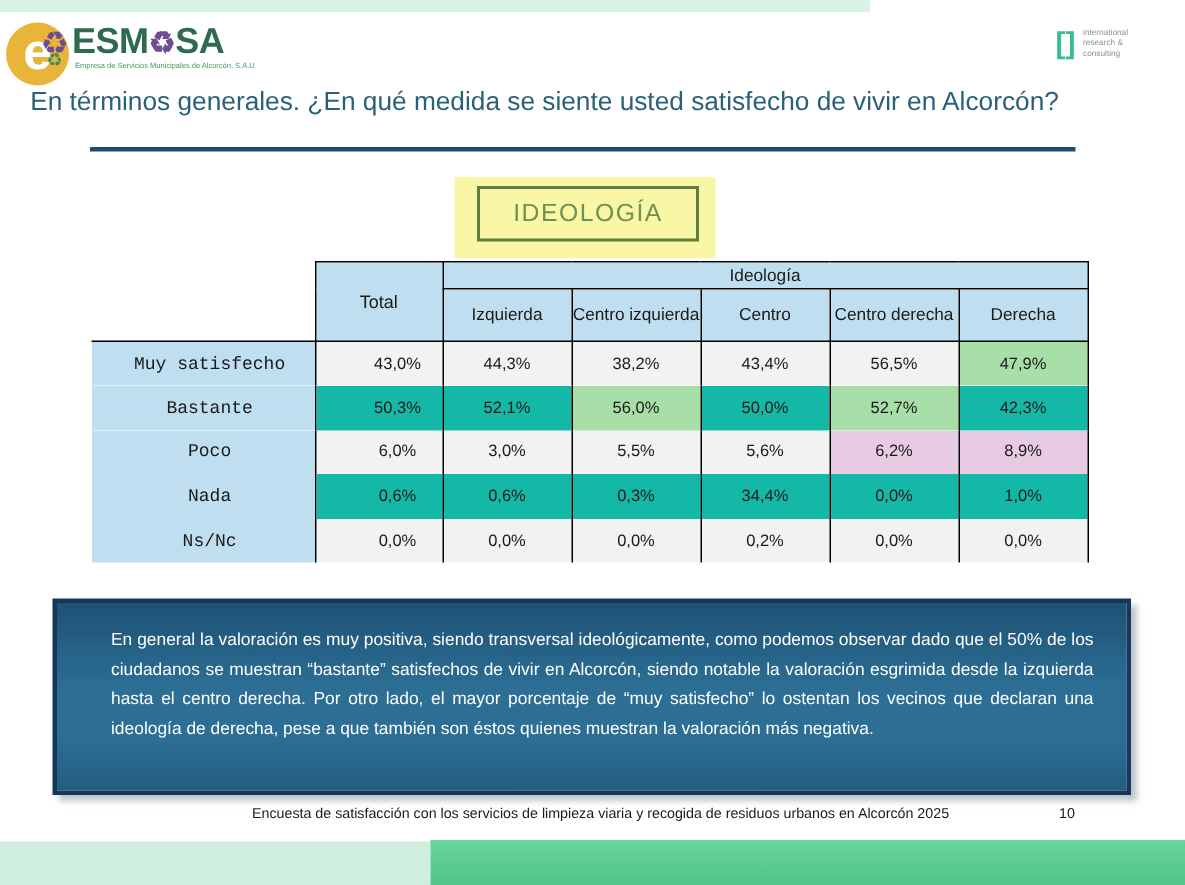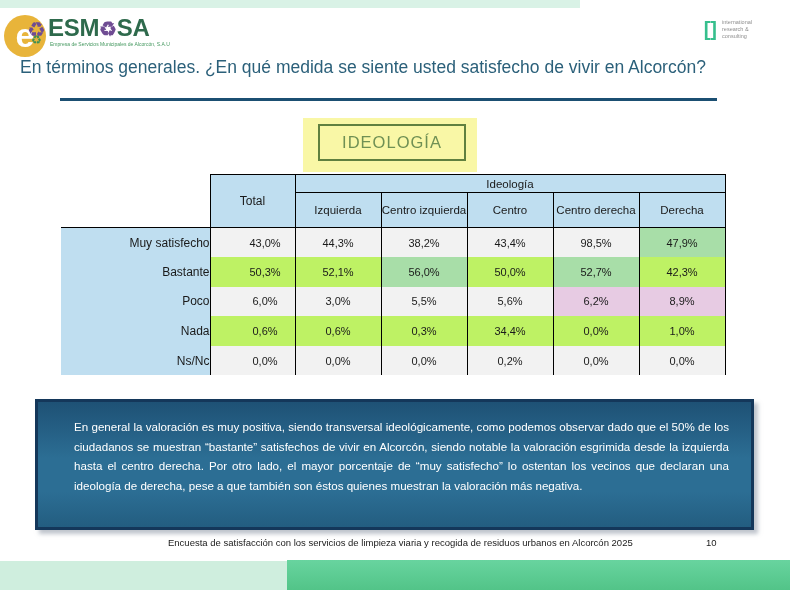--- a/index.html
+++ b/index.html
@@ -46,25 +46,25 @@
           table-layout:fixed;width:664px;color:#1a1a1a;}
   .dtable td{border:1px solid #000;text-align:center;font-size:11px;padding:0;
              vertical-align:middle;overflow:hidden;}
   .dtable col.c-lbl{width:149px;} .dtable col.c-tot{width:85px;} .dtable col.c-i{width:86px;}
   .dtable tr.h1{height:18px;} .dtable tr.h2{height:35px;} .dtable tr.r{height:29.6px;}
   .dtable td.hcell{background:#BFDEF0;font-size:11.5px;}
   .dtable td.total-h{font-size:12px;}
   .dtable td.corner{border:none;background:transparent;}
   .dtable tr.r td{border-top:none;border-bottom:none;}
   .dtable tr.r.first td{border-top:1px solid #000;}
-  .dtable td.lbl{background:#BFDEF0;text-align:right;padding-left:9px;font-size:12px;
-                 border-left:none;}
+  .dtable td.lbl{background:#BFDEF0;text-align:center;padding-left:9px;font-size:12px;
+                 border-left:none;font-family:Liberation Mono, monospace;}
   .dtable td.tot{font-weight:normal;padding-left:25px;}
   .dtable tr.odd td.val{background:#F2F2F2;}
-  .dtable tr.even td.val{background:#bef264;}
+  .dtable tr.even td.val{background:#14b8a6;}
   .dtable td.hl-green{background:#A8DEA8 !important;}
   .dtable td.hl-pink{background:#E7CBE3 !important;margin-left:28px;}
 
   
   .note-box{left:35px;top:399px;width:719px;height:131px;box-sizing:border-box;
             border:3px solid #14375A;
             background:linear-gradient(to bottom,#1E5175 0%,#2C6E94 45%,#2C6E94 72%,#235D80 100%);
             box-shadow:4px 4px 4px rgba(130,140,155,0.5);
             padding:15px 22px 0 36px;}
   .note-text{color:#fff;font-size:11.6px;line-height:19.6px;text-align:justify;}
@@ -129,21 +129,21 @@
     <td class="hcell">Centro</td>
     <td class="hcell">Centro derecha</td>
     <td class="hcell">Derecha</td>
   </tr>
   <tr class="r first odd">
     <td class="lbl">Muy satisfecho</td>
     <td class="val tot">43,0%</td>
     <td class="val">44,3%</td>
     <td class="val">38,2%</td>
     <td class="val">43,4%</td>
-    <td class="val">98,5%</td>
+    <td class="val">56,5%</td>
     <td class="val hl-green">47,9%</td>
   </tr>
   <tr class="r even">
     <td class="lbl">Bastante</td>
     <td class="val tot">50,3%</td>
     <td class="val">52,1%</td>
     <td class="val hl-green">56,0%</td>
     <td class="val">50,0%</td>
     <td class="val hl-green">52,7%</td>
     <td class="val">42,3%</td>

